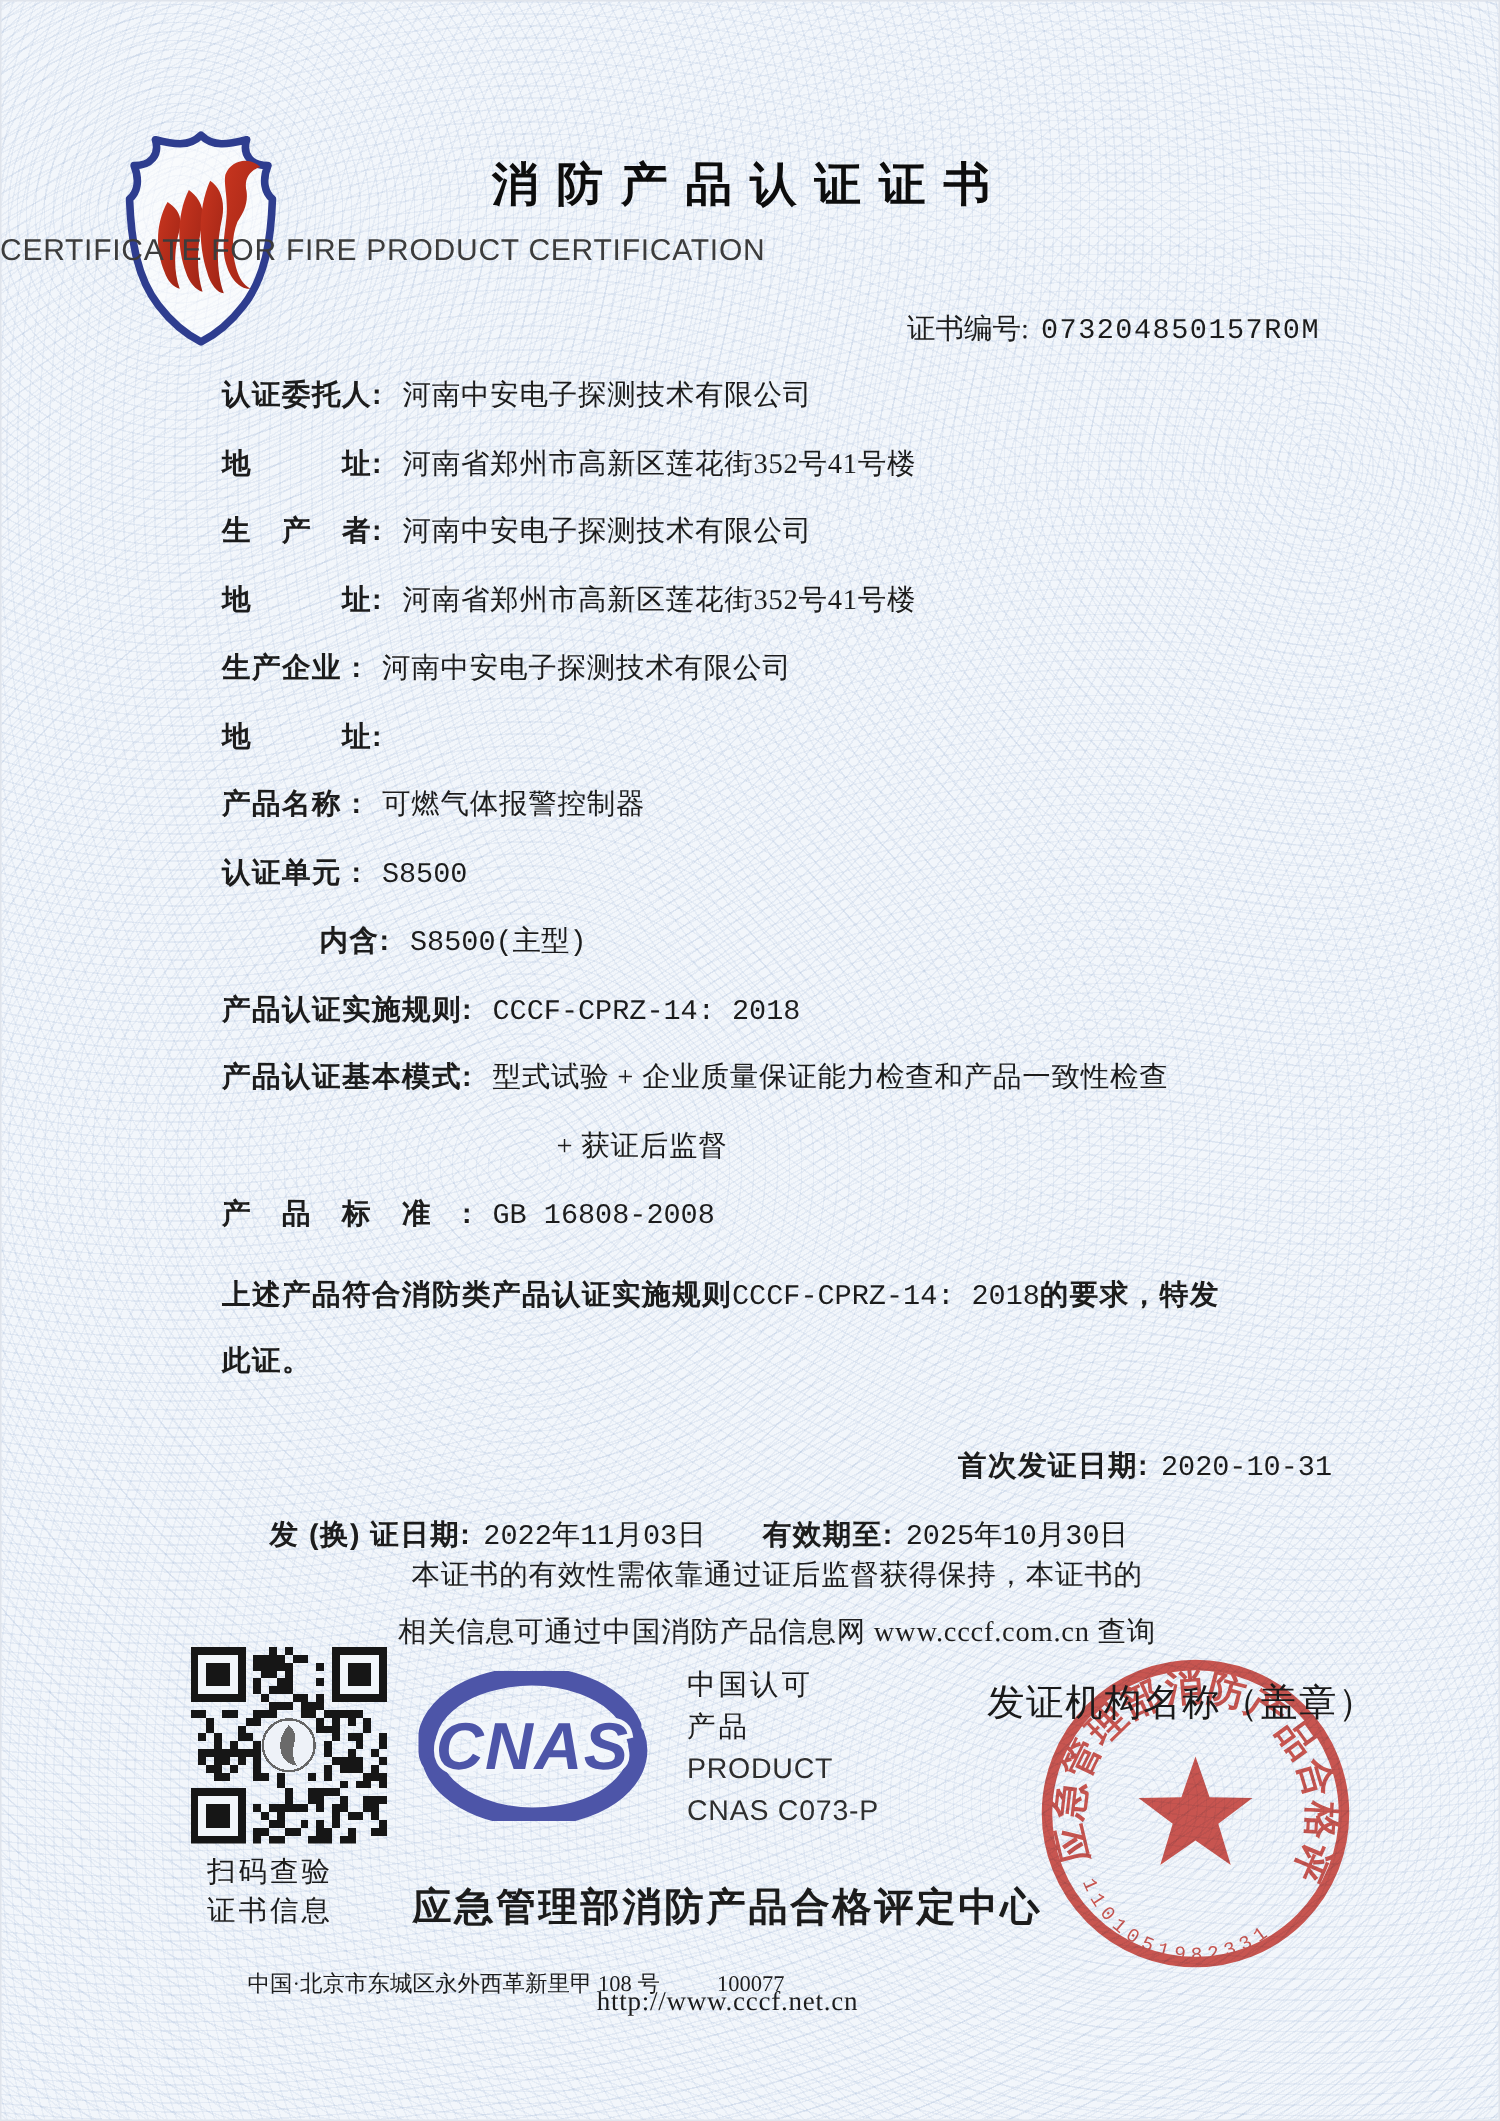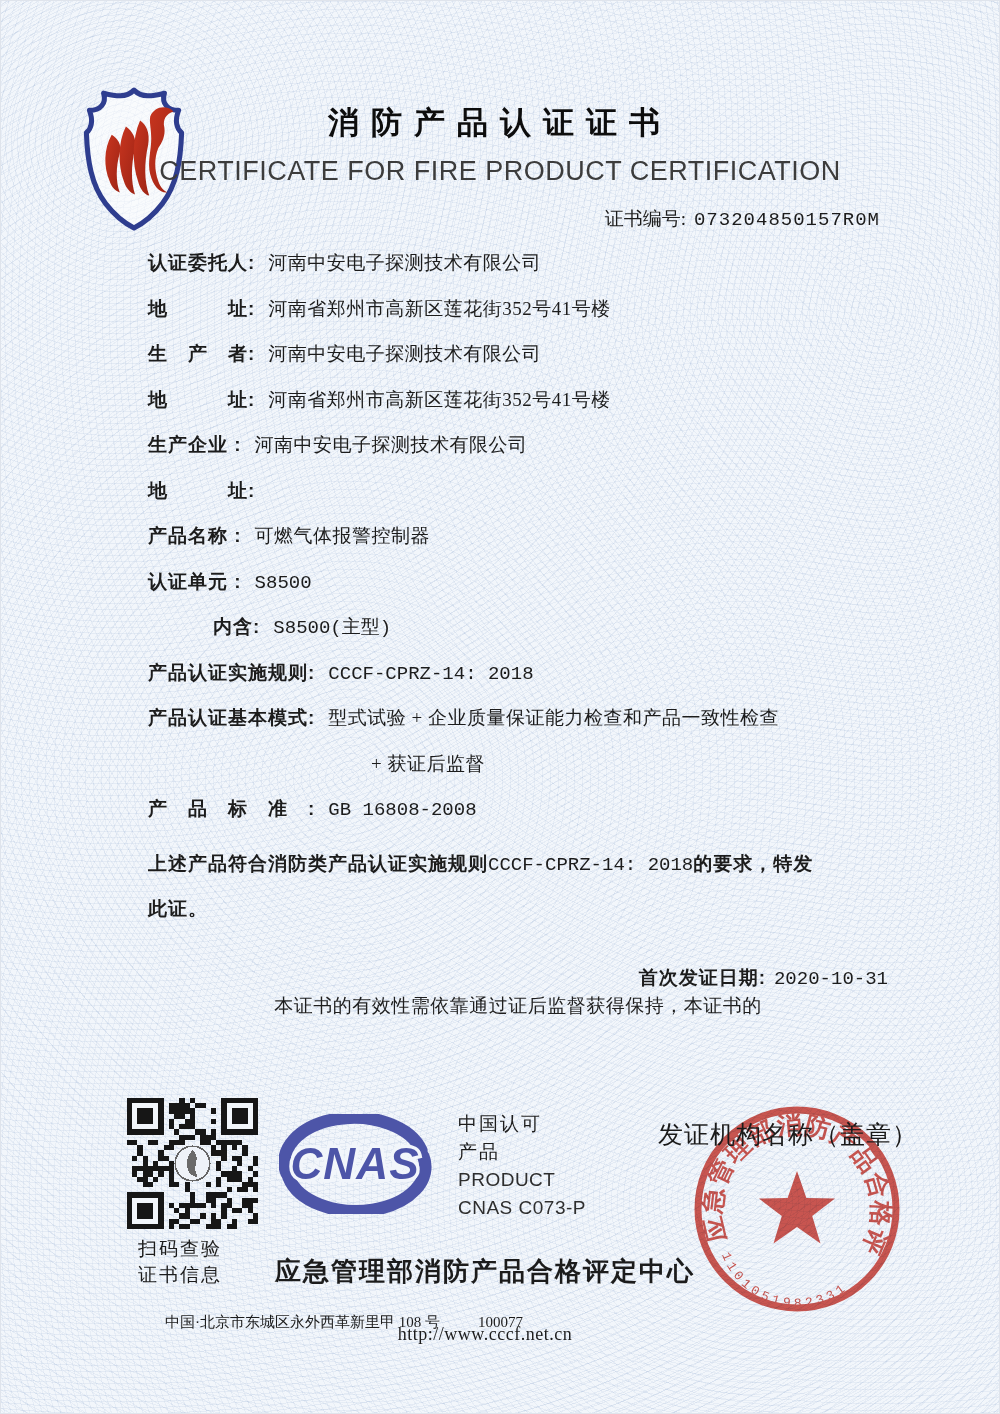--- a/index.html
+++ b/index.html
@@ -9,22 +9,22 @@
     background-image:
       repeating-radial-gradient(circle at 12% 10%, rgba(130,158,200,.13) 0 1px, rgba(0,0,0,0) 1px 6px),
       repeating-radial-gradient(circle at 88% 22%, rgba(130,158,200,.11) 0 1px, rgba(0,0,0,0) 1px 7px),
       repeating-radial-gradient(circle at 35% 55%, rgba(130,158,200,.11) 0 1px, rgba(0,0,0,0) 1px 8px),
       repeating-radial-gradient(circle at 75% 85%, rgba(130,158,200,.10) 0 1px, rgba(0,0,0,0) 1px 6px);
     font-family:"Liberation Sans",sans-serif;color:#1c1c1c;
     box-shadow:inset 0 0 0 1px #dfe4ec;
   }
   .title{position:absolute;top:102px;left:0;width:100%;text-align:center;
     font-size:31px;font-weight:bold;letter-spacing:12px;color:#0d0d0d;}
-  .subtitle{position:absolute;top:156px;left:0;width:100%;text-align:center;
-    font-size:27px;letter-spacing:.5px;color:#3c3c3c;}
+  .subtitle{position:absolute;top:156px;left:0;width:100%;text-align:left;
+    font-size:20px;letter-spacing:.5px;color:#3c3c3c;}
   .certno{position:absolute;top:206px;right:120px;font-size:19px;}
   .certno .cl{font-family:"Liberation Serif",serif;}
   .certno .cv{font-family:"Liberation Mono",monospace;margin-left:8px;letter-spacing:1px;}
   .logo{position:absolute;left:70px;top:80px;}
   .body{position:absolute;left:148px;top:250px;width:740px;}
   .row{display:flex;align-items:baseline;height:30px;margin-bottom:15.5px;font-size:19px;white-space:pre;}
   .lab{font-weight:bold;letter-spacing:1px;}
   .val{margin-left:13px;font-family:"Liberation Serif",serif;letter-spacing:.5px;}
   .val.mono{font-family:"Liberation Mono",monospace;letter-spacing:0;}
   .row.indent-inner{margin-left:65px;}
@@ -99,23 +99,27 @@
     <div class="row"><span class="lab">产　品　标　准　:</span><span class="val mono">GB 16808-2008</span></div>
 
     <div class="statement">
       <div><span class="b">上述产品符合消防类产品认证实施规则</span><span class="m">CCCF-CPRZ-14: 2018</span><span class="b">的要求，特发</span></div>
       <div class="b">此证。</div>
     </div>
 
     <div class="daterow1">
       <span class="dl">首次发证日期:</span><span class="dv">2020-10-31</span>
     </div>
+    <div class="daterow2">
+      <span class="dl">发 (换) 证日期:</span><span class="dv">2022年11月03日</span><span class="gap"></span><span class="dl">有效期至:</span><span class="dv">2025年10月30日</span>
+    </div>
 
     <div class="notice">
       <div>本证书的有效性需依靠通过证后监督获得保持，本证书的</div>
+      <div>相关信息可通过中国消防产品信息网 www.cccf.com.cn 查询</div>
     </div>
   </div>
 
   <div class="qr">
     <svg id="qr-svg" width="131" height="131" viewBox="0 0 25 25" shape-rendering="crispEdges">
         <rect x="10" y="0" width="1" height="1" fill="#161616"></rect>
         <rect x="12" y="0" width="1" height="1" fill="#161616"></rect>
         <rect x="8" y="1" width="1" height="1" fill="#161616"></rect>
         <rect x="9" y="1" width="1" height="1" fill="#161616"></rect>
         <rect x="10" y="1" width="1" height="1" fill="#161616"></rect>

